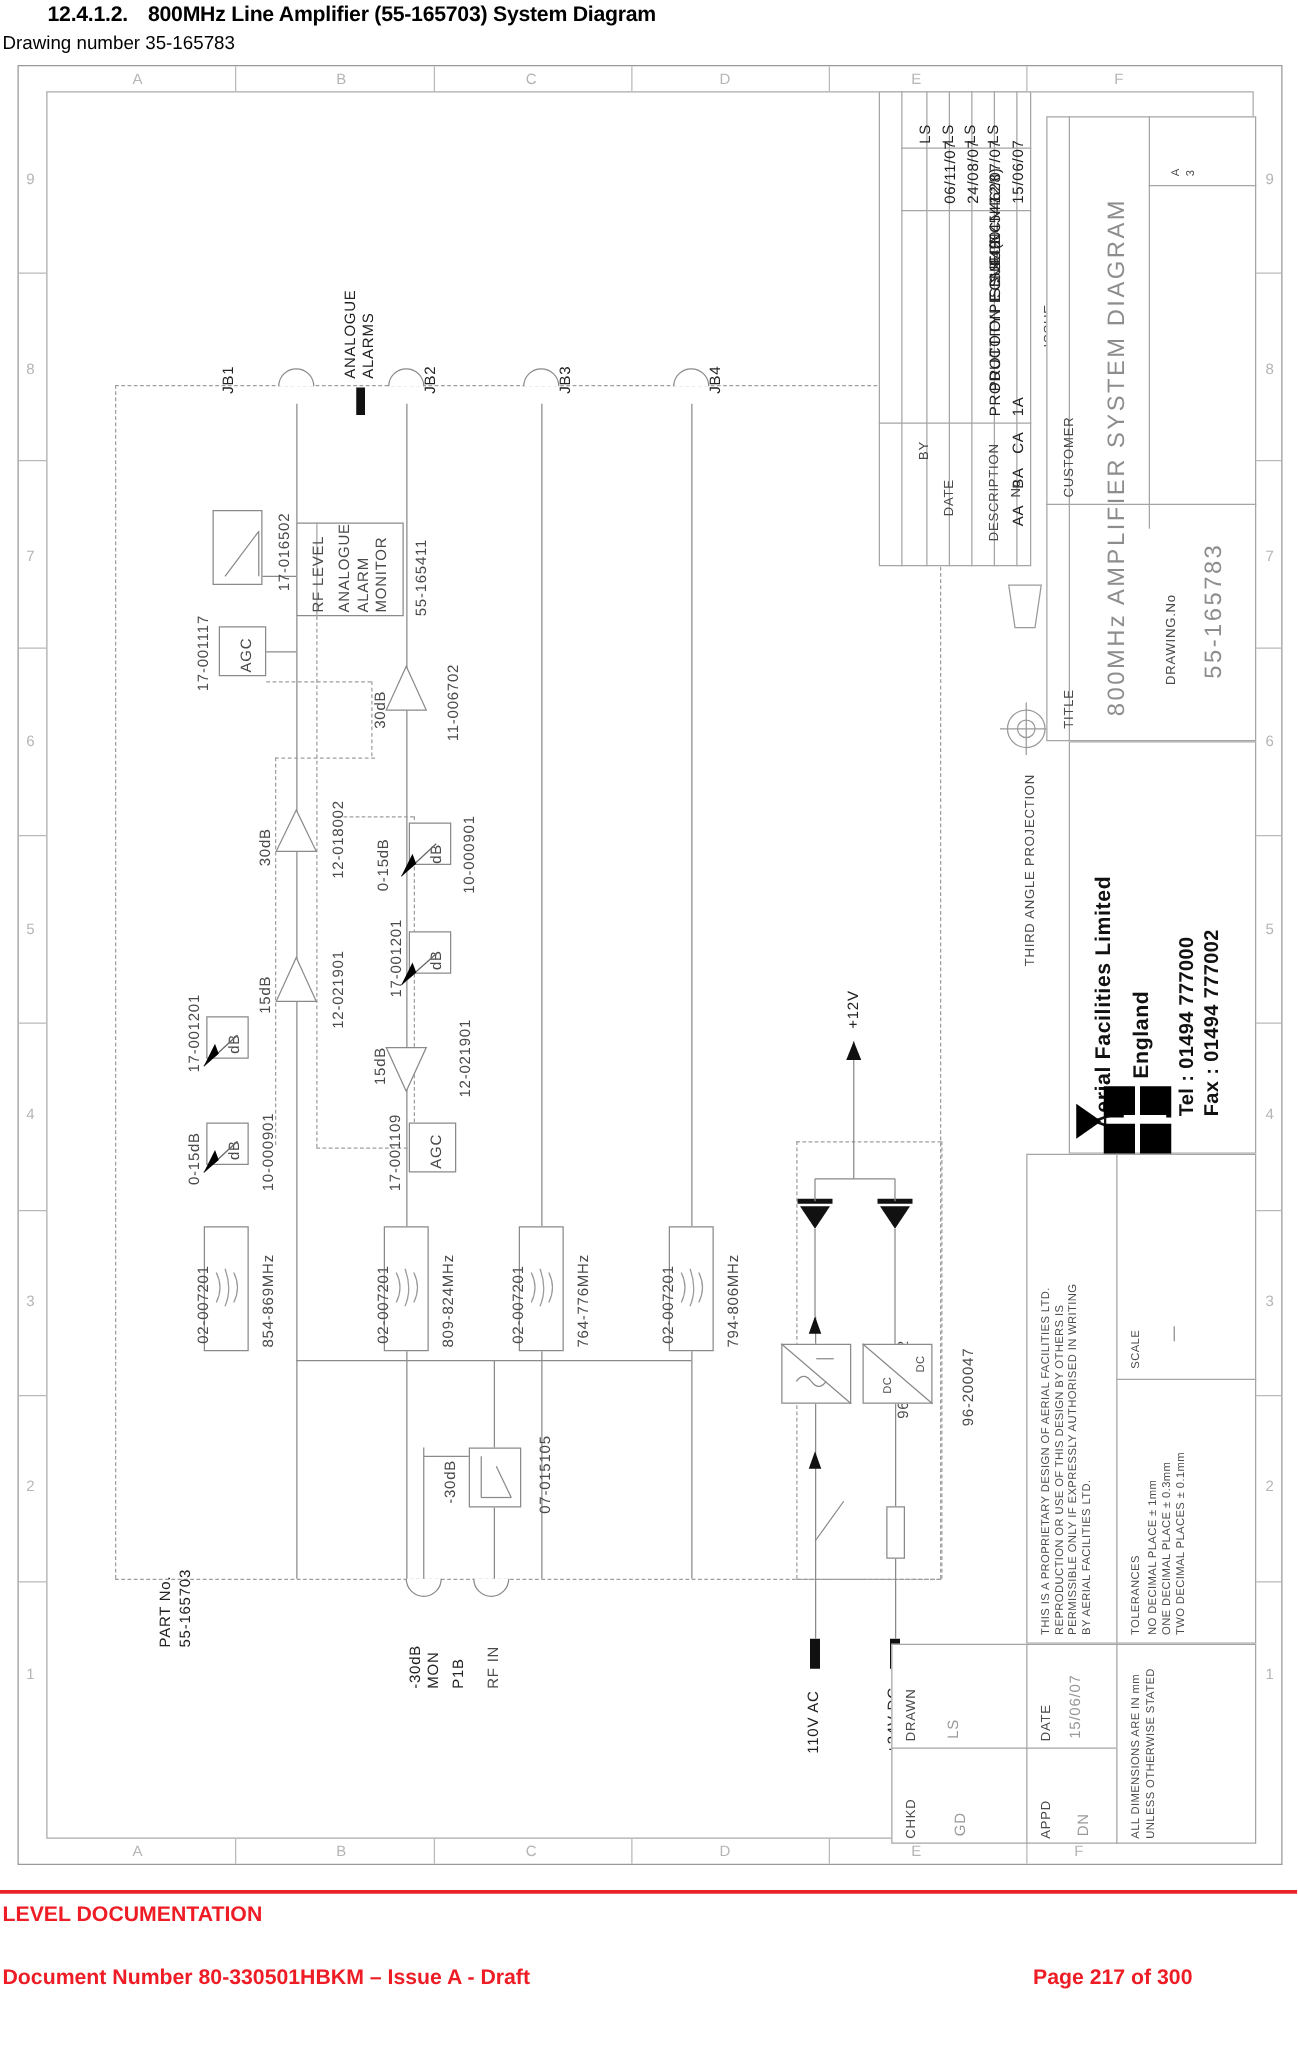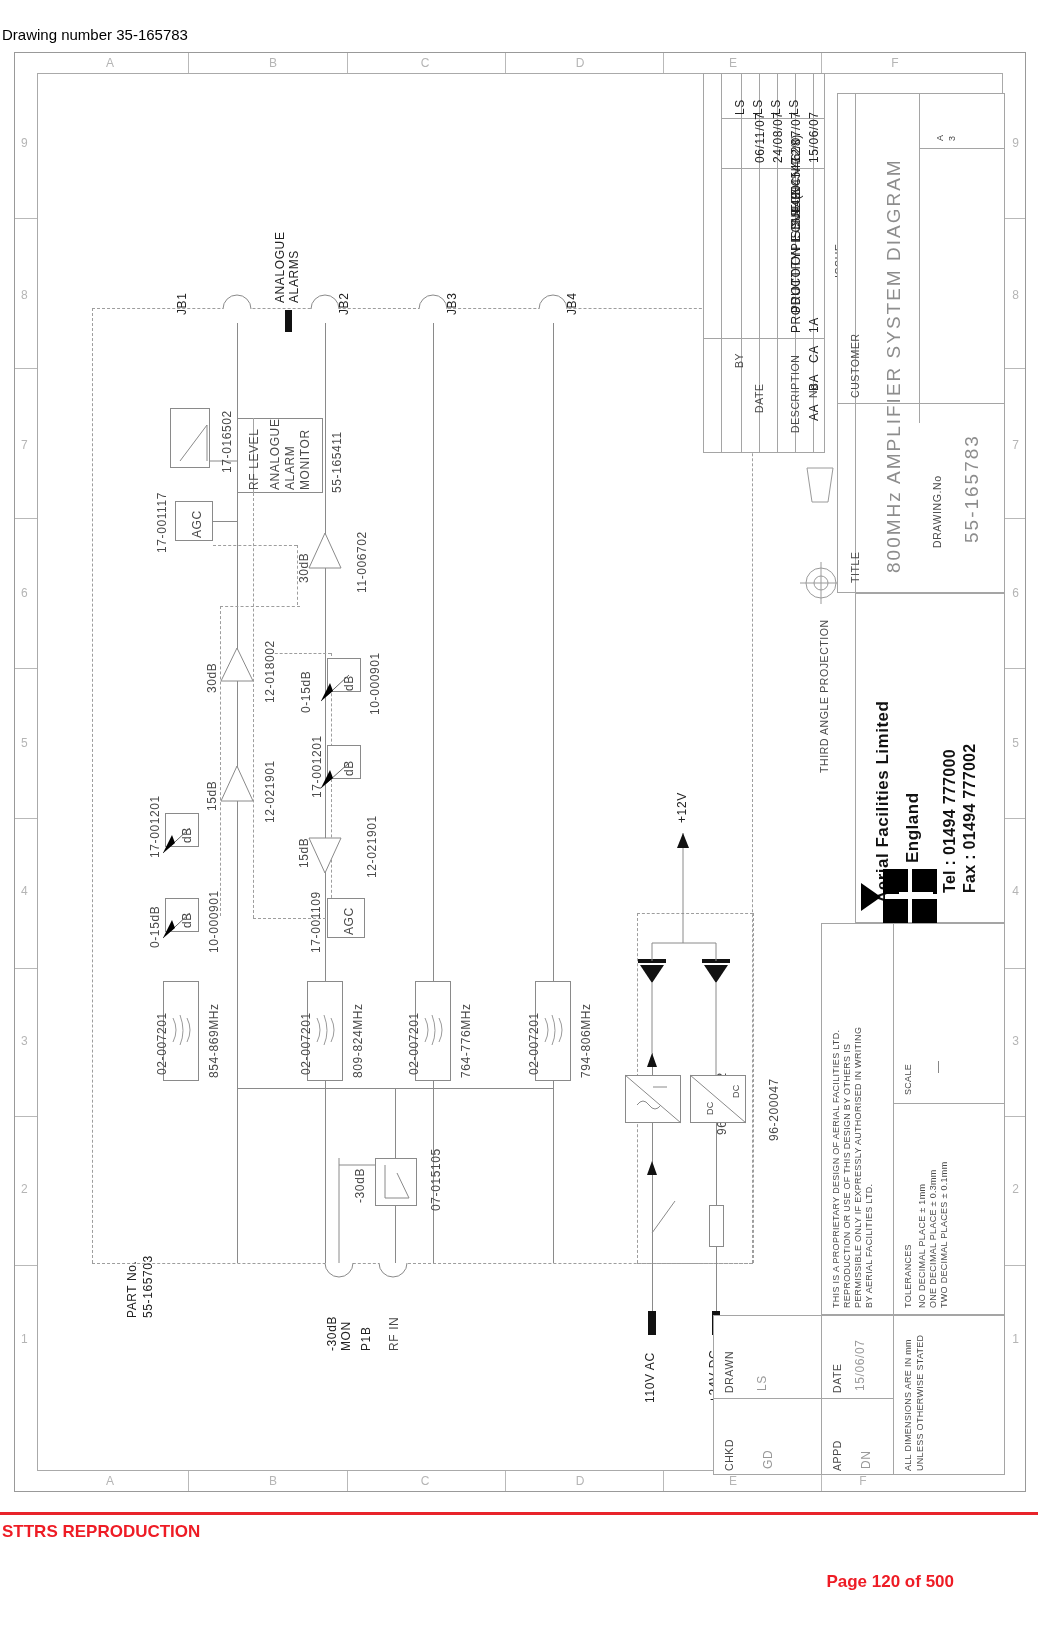--- a/index.html
+++ b/index.html
@@ -122,20 +122,23 @@
     font-family: "Liberation Sans", sans-serif;
     white-space: nowrap;
   }
   .foot-text.bold { font-weight: bold; }
 </style>
 </head>
 <body>
 
 <div class="page">
 
+  <div class="doc-heading">
+    <span class="num">12.4.1.2.</span><span>800MHz Line Amplifier (55-165703) System Diagram</span>
+  </div>
   <div class="doc-subheading">Drawing number 35-165783</div>
 
   <div class="sheet">
     <div class="sheet-inner"></div>
 
     <div class="zone top" style="left:95px;  top:3px;">A</div>
     <div class="zone top" style="left:258px; top:3px;">B</div>
     <div class="zone top" style="left:410px; top:3px;">C</div>
     <div class="zone top" style="left:565px; top:3px;">D</div>
     <div class="zone top" style="left:718px; top:3px;">E</div>
@@ -540,16 +543,17 @@
       <div class="rt sm" style="left:128px; top:1398px;">APPD</div>
       <div class="rt" style="left:156px; top:1396px; color:#999;">DN</div>
 
       <div class="rt tiny" style="left:200px; top:1398px;">ALL DIMENSIONS ARE IN mm</div>
       <div class="rt tiny" style="left:212px; top:1398px;">UNLESS OTHERWISE STATED</div>
     </div>
 
   </div>
 
   <div class="footrule" style="top:1512px;"></div>
-  <div class="foot-text bold" style="left:2px; top:1522px;">STTRS REPRODUCTION</div>
-  <div class="foot-text bold" style="right:84px; top:1572px;">Page 120 of 500</div>
+  <div class="foot-text bold" style="left:2px; top:1522px;">LEVEL DOCUMENTATION</div>
+  <div class="foot-text bold" style="left:2px; top:1572px;">Document Number 80-330501HBKM – Issue A - Draft</div>
+  <div class="foot-text bold" style="right:84px; top:1572px;">Page 217 of 300</div>
 
 </div>
 
 </body></html>

